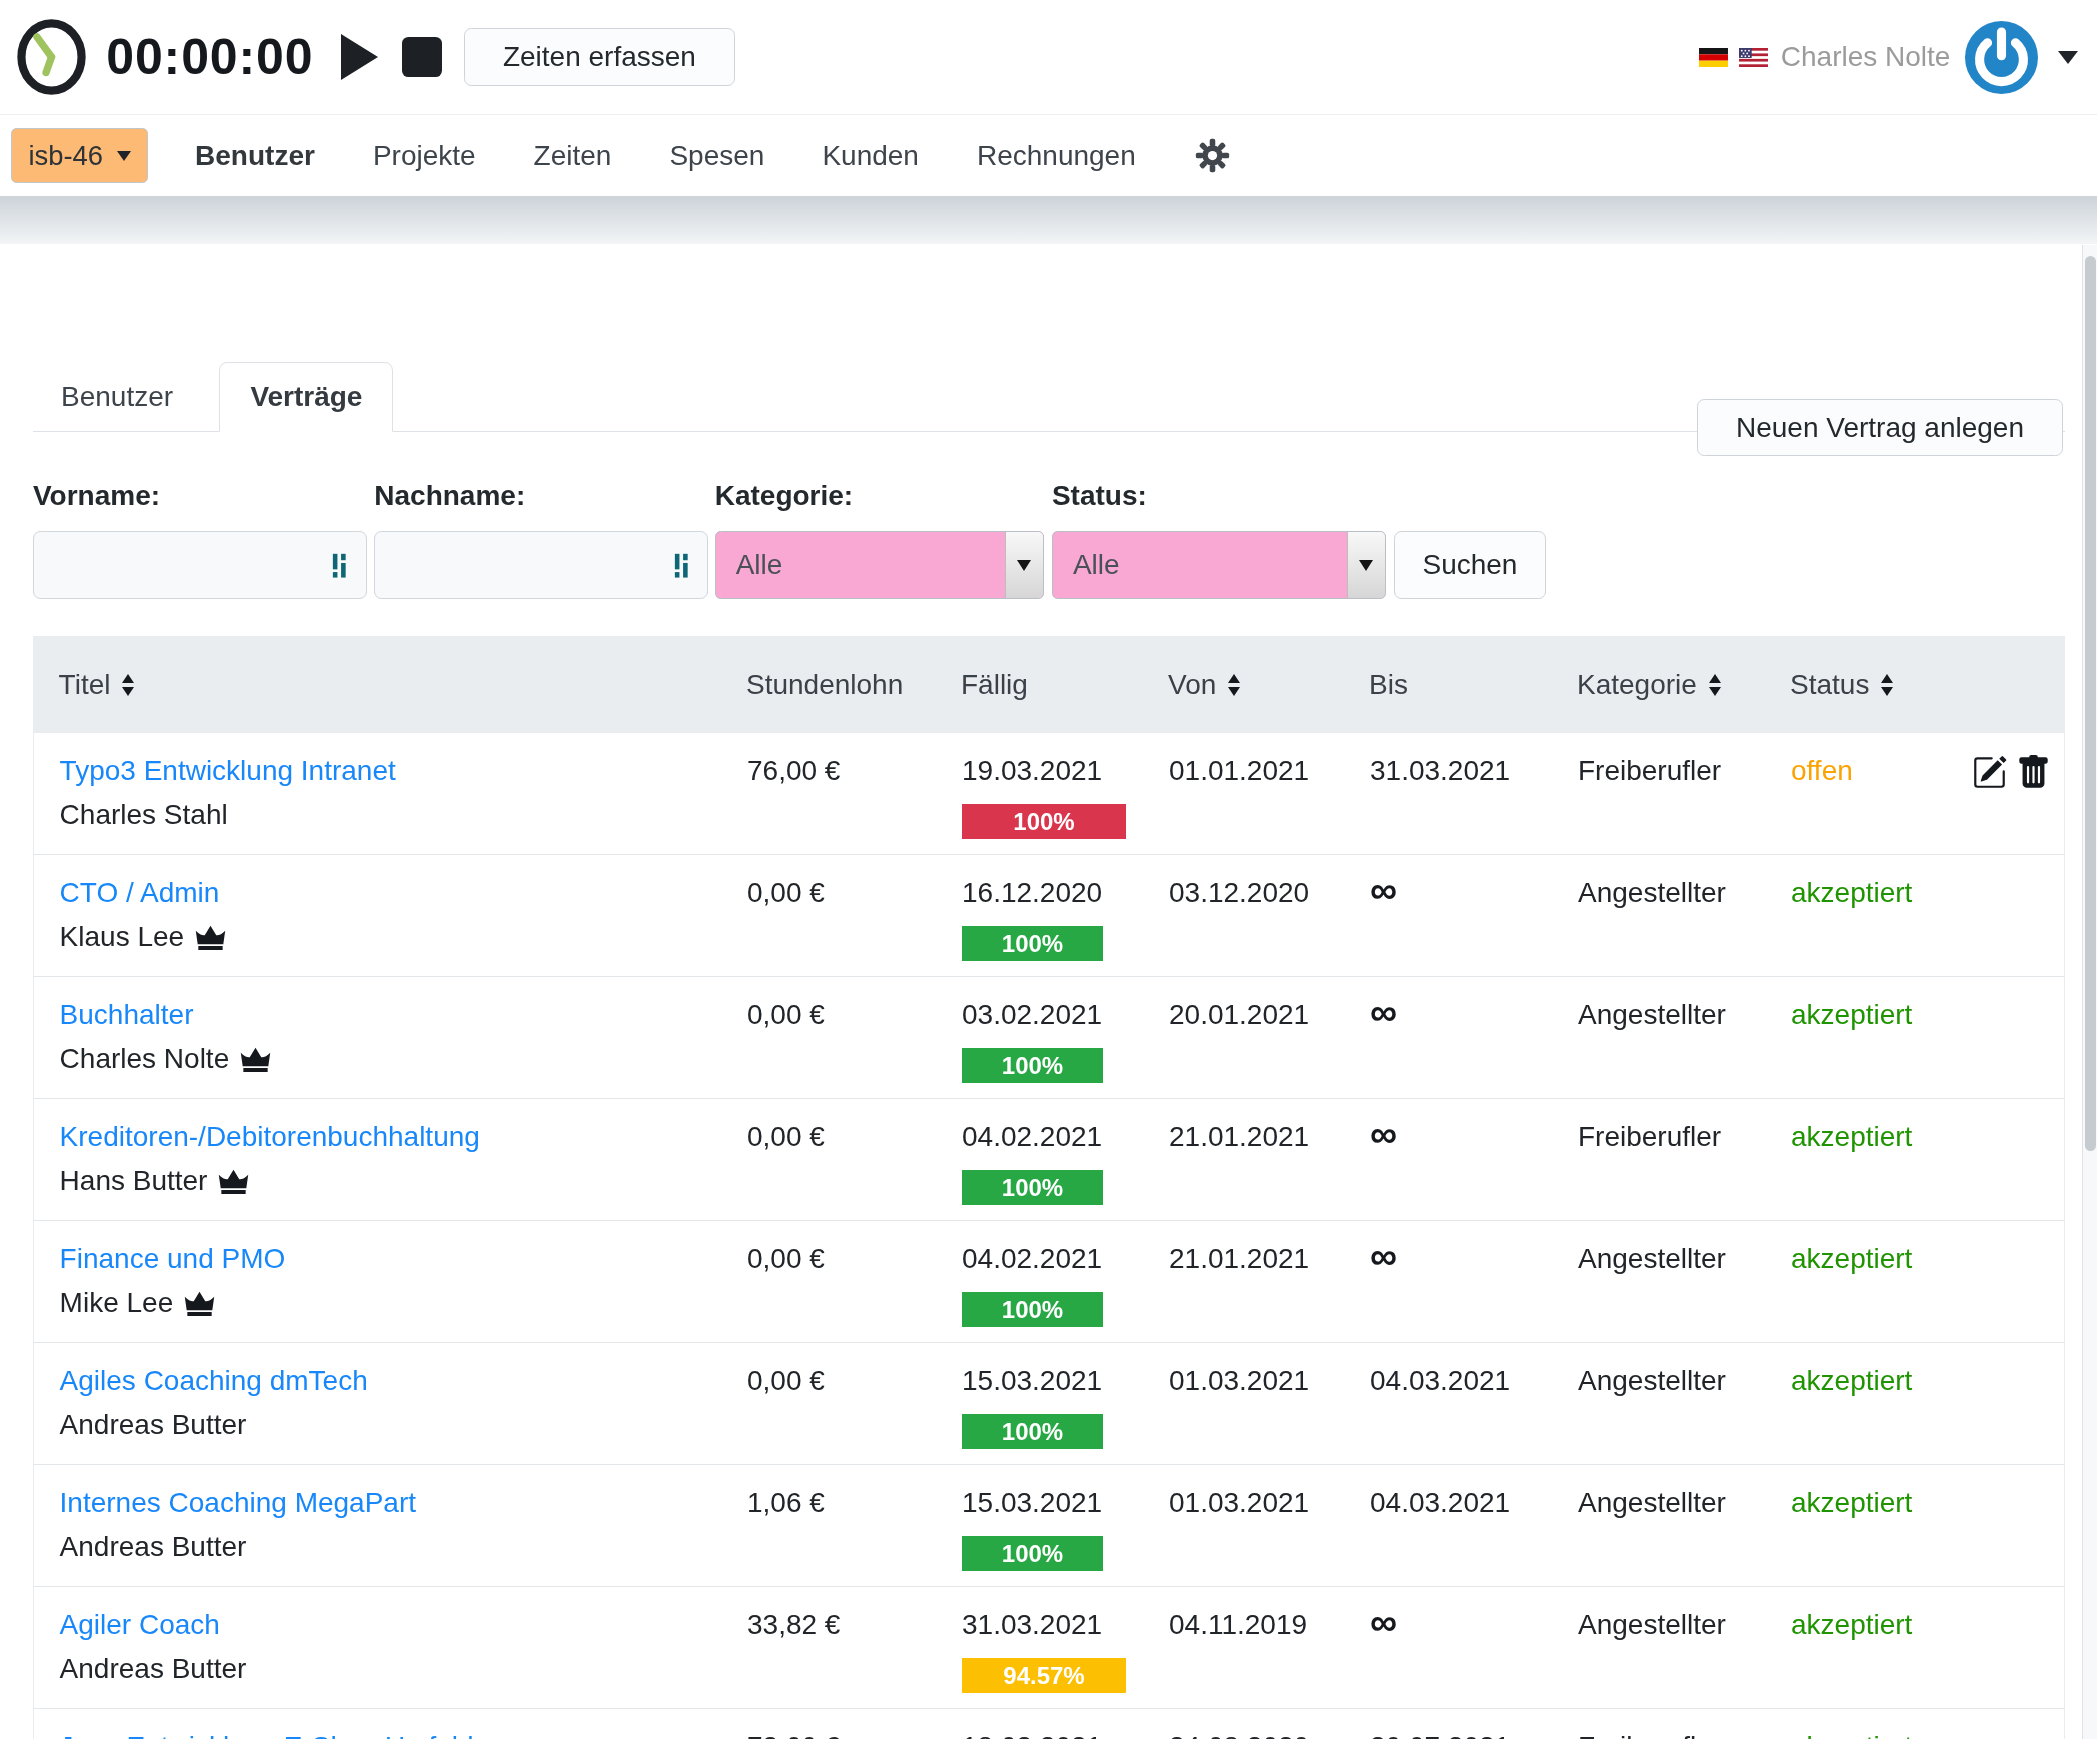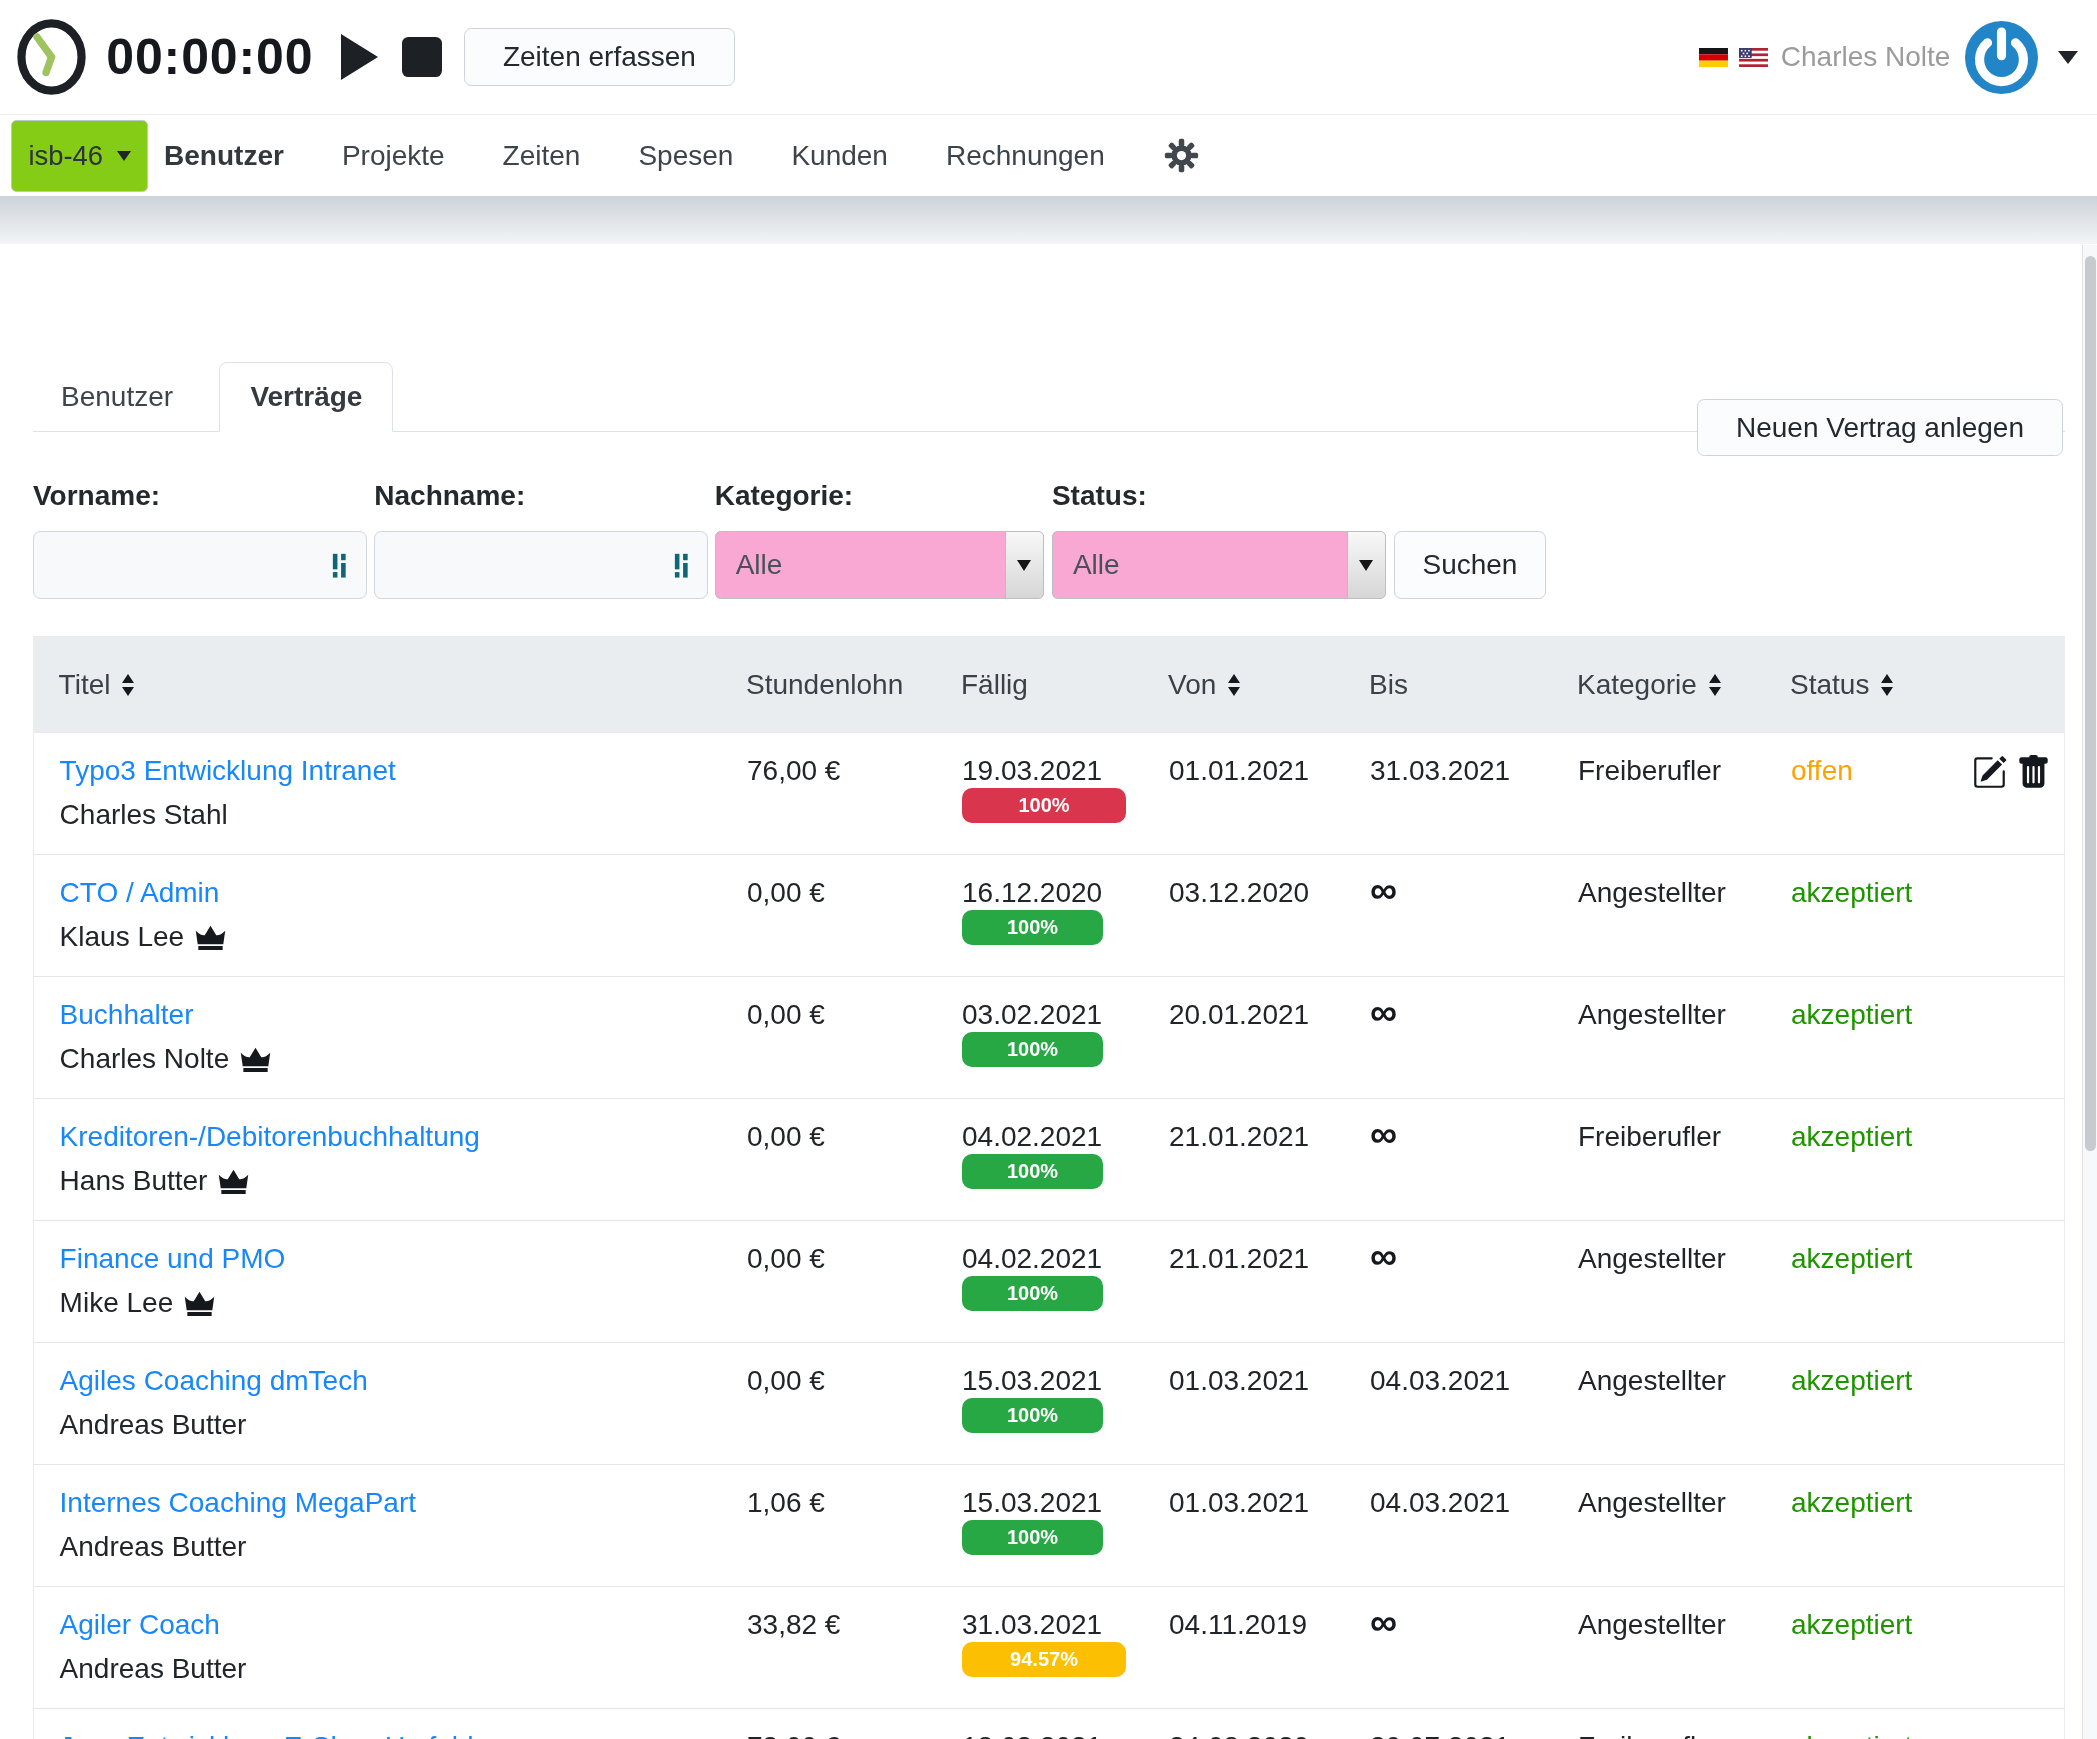--- a/index.html
+++ b/index.html
@@ -18,21 +18,21 @@
   .stop-btn { width:40px; height:40px; background:#1d2125; border-radius:6.4px; margin-right:22px; cursor:pointer; }
   .btn { font-family:inherit; font-size:28px; color:#24292e; background:#fbfcfd; border:0.9px solid #ced4da; border-radius:7.3px; height:58px; padding:0 38px; cursor:pointer; }
   .topbar-right { margin-left:auto; display:flex; align-items:center; }
   .flag { width:29px; height:19px; margin-left:11px; cursor:pointer; display:block; }
   .username { color:#9b9b9b; font-size:28px; margin:0 14.6px 0 12.8px; }
   .avatar { width:73px; height:73px; border-radius:50%; background:#2285c7; flex:none; cursor:pointer; }
   .caret { width:0; height:0; border-top:13.7px solid #212529; border-left:10px solid transparent; border-right:10px solid transparent; margin-left:20px; cursor:pointer; }
 
   
   .navbar { height:81px; display:flex; align-items:center; padding:0 11px; }
-  .workspace-btn { height:72px; background:#84cc16; border:0.9px solid #bfc6cc; border-radius:5.5px; font-size:27.4px; color:#2e3338; display:flex; align-items:center; gap:13.7px; padding:0 16.4px; margin-right:16px; cursor:pointer; }
+  .workspace-btn { height:55px; background:#fdba74; border:0.9px solid #bfc6cc; border-radius:5.5px; font-size:27.4px; color:#2e3338; display:flex; align-items:center; gap:13.7px; padding:0 16.4px; margin-right:47px; cursor:pointer; }
   .workspace-btn .caret { border-top-width:10px; border-left-width:7.3px; border-right-width:7.3px; margin-left:0; }
   .nav-item { font-size:28px; color:#3e444b; margin-right:58px; cursor:pointer; text-decoration:none; }
   .nav-item.active { font-weight:bold; color:#33383d; }
   .gear-svg { width:37px; height:37px; cursor:pointer; }
 
   .band { height:48px; background:linear-gradient(#ccd3d9,#f3f5f6); }
 
   
   .content { position:relative; padding:0 33px; }
   .new-contract { position:absolute; top:37px; right:35px; height:57px; font-size:28px; }
@@ -61,21 +61,21 @@
   .thead .hc:first-child { padding-left:25.6px; }
   .sort-icon { display:inline-flex; flex-direction:column; gap:3.7px; margin-left:12px; }
   .sort-icon .up { width:0; height:0; border-bottom:9.1px solid #15181c; border-left:6.4px solid transparent; border-right:6.4px solid transparent; }
   .sort-icon .dn { width:0; height:0; border-top:9.1px solid #15181c; border-left:6.4px solid transparent; border-right:6.4px solid transparent; }
   .trow { height:122px; border-bottom:0.9px solid #e3e7ea; border-left:0.9px solid #eaedef; border-right:0.9px solid #eaedef; align-items:start; font-size:28px; }
   .trow > div { padding-top:22px; }
   .cell-title { padding-left:25.6px !important; }
   .row-title { color:#1787f9; text-decoration:none; font-size:28px; display:inline-block; cursor:pointer; }
   .row-person { margin-top:12px; color:#212529; display:flex; align-items:center; gap:11px; }
   .crown-svg { width:31px; height:25.6px; }
-  .badge { margin-top:1px; height:35px; line-height:35px; border-radius:10px; color:#fff; font-size:20px; font-weight:bold; text-align:center; }
+  .badge { margin-top:17px; height:35px; line-height:35px; border-radius:0; color:#fff; font-size:24px; font-weight:bold; text-align:center; }
   .badge.red { width:164px; background:#d9364e; }
   .badge.green { width:141px; background:#28a745; }
   .badge.yellow { width:164px; background:#fcbf02; }
   .infinity { font-size:38px; font-weight:bold; line-height:27.4px; color:#15181c; }
   .status-offen { color:#fba302; }
   .status-akzeptiert { color:#1f9400; }
   .cell-actions { display:flex; justify-content:flex-end; gap:9.1px; padding-right:22px; }
   .action-icon { width:35px; height:35px; cursor:pointer; }
 
   

